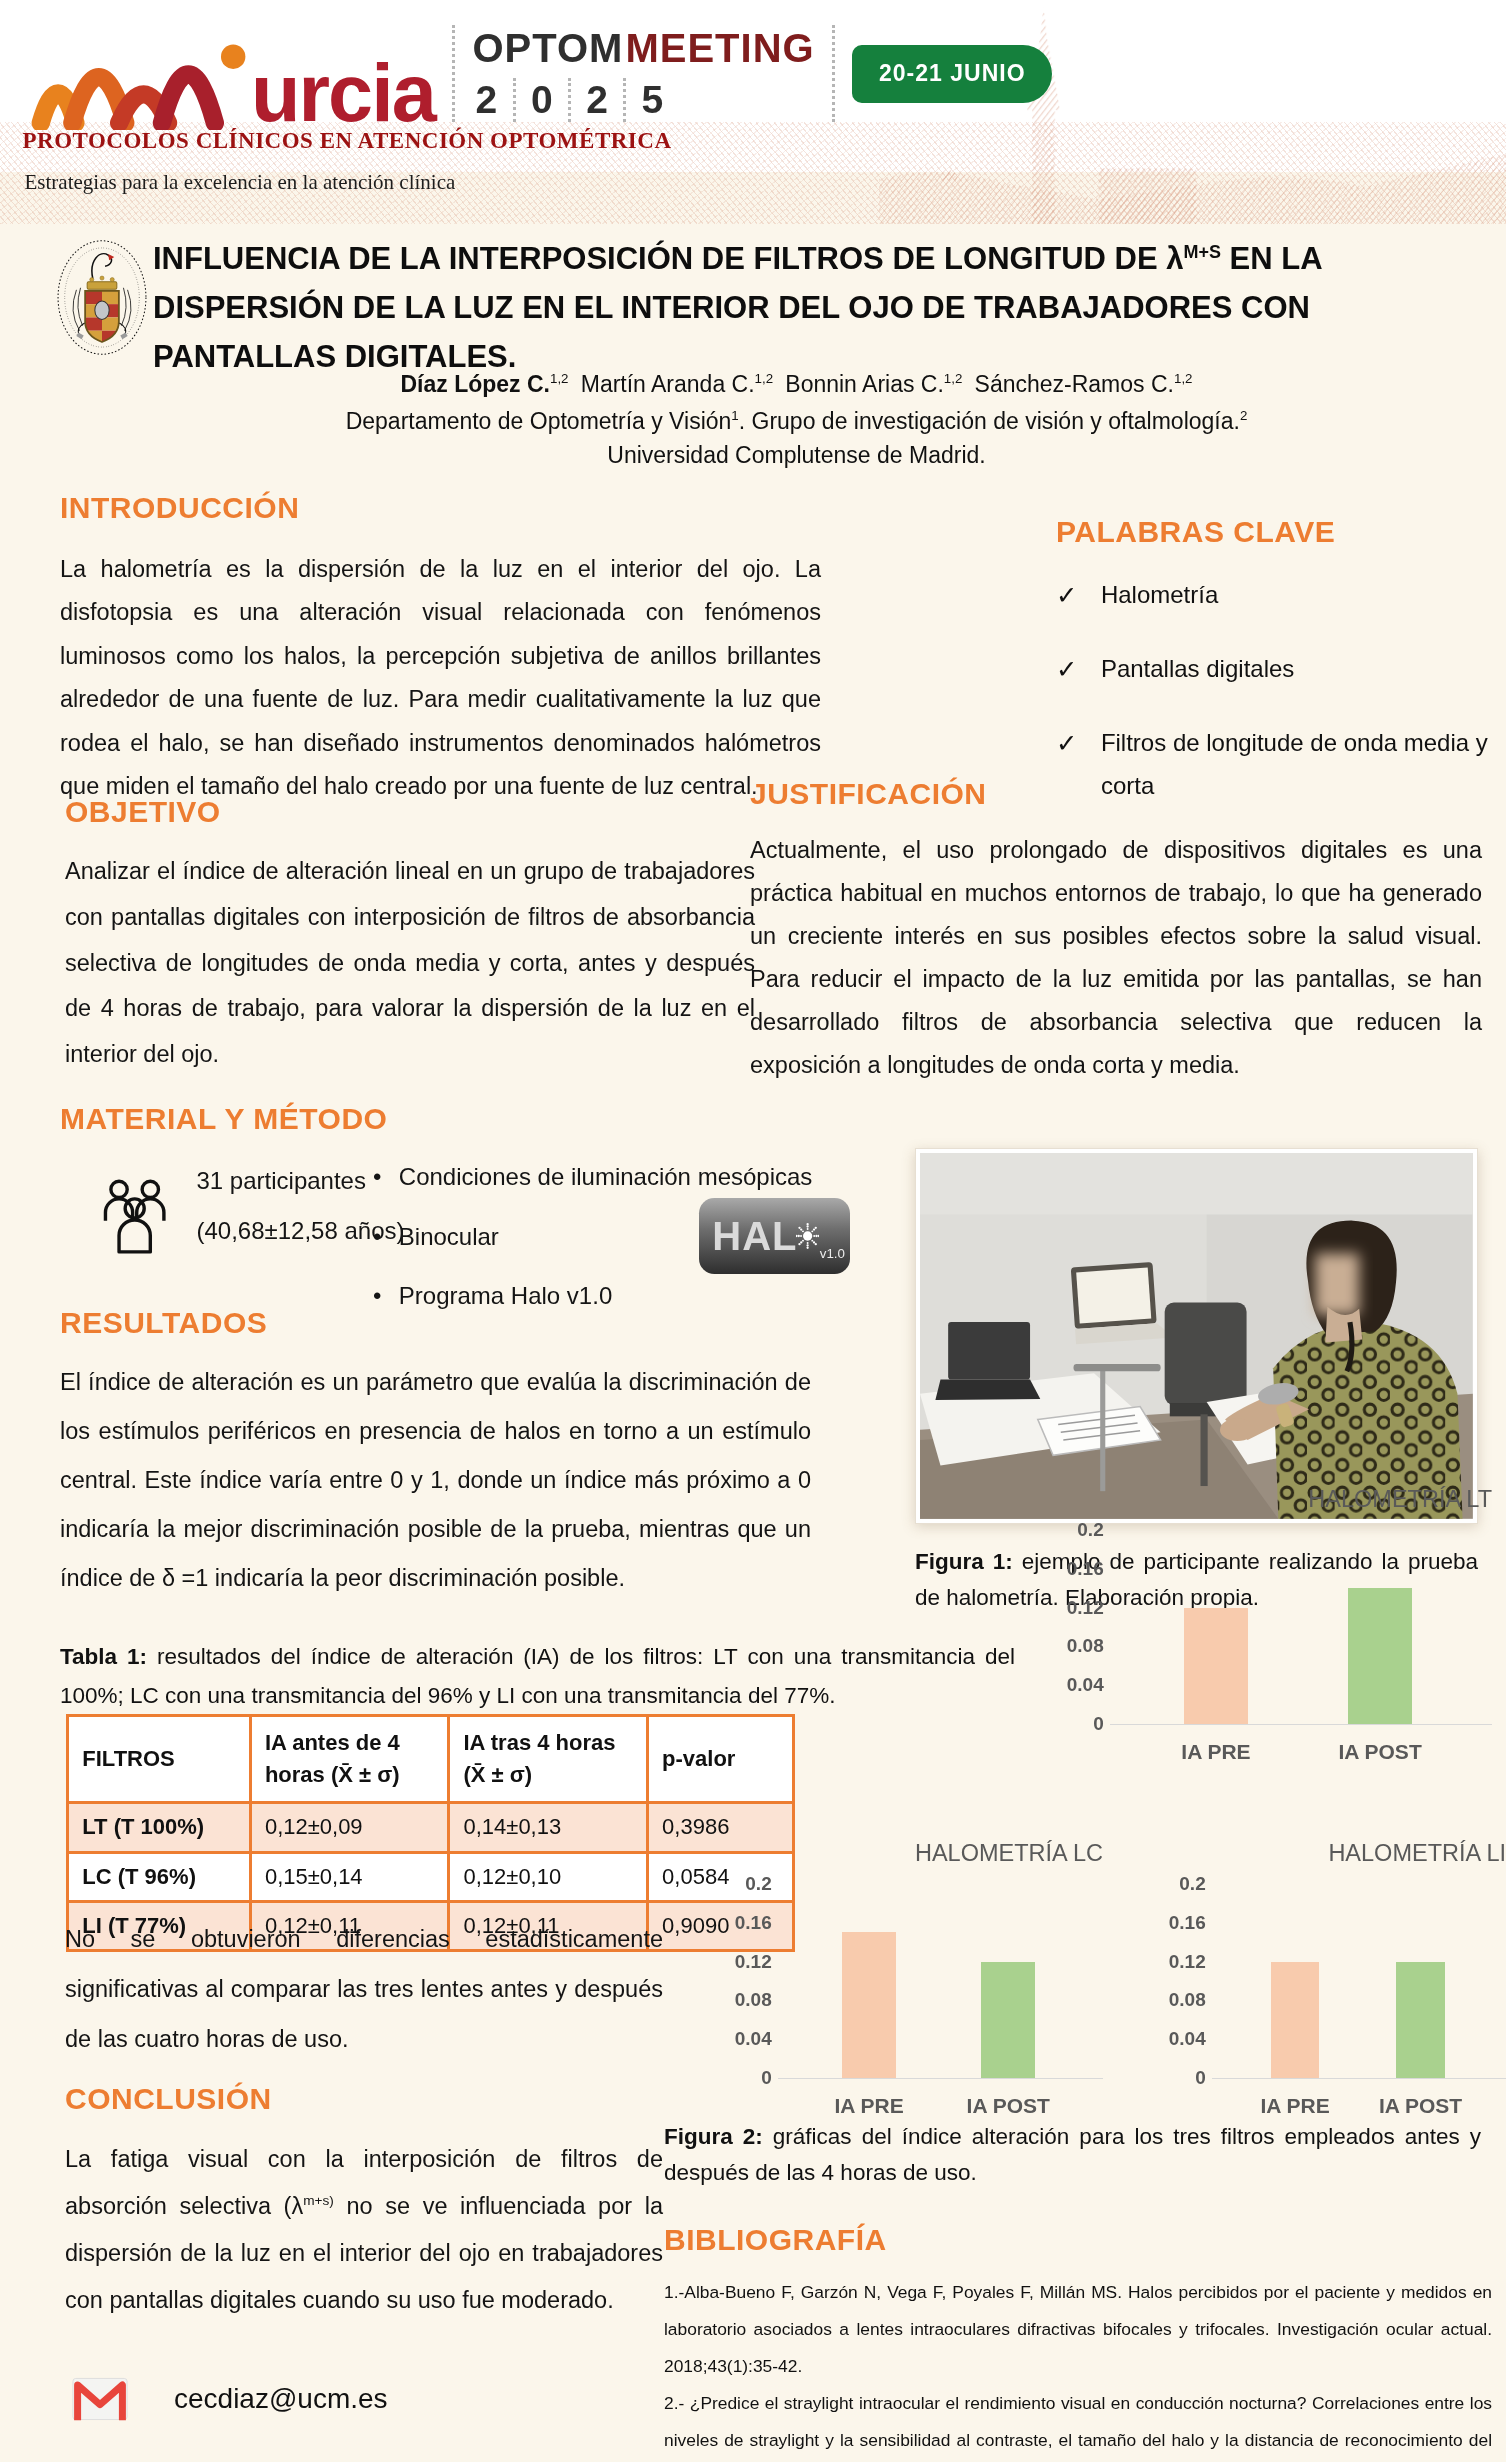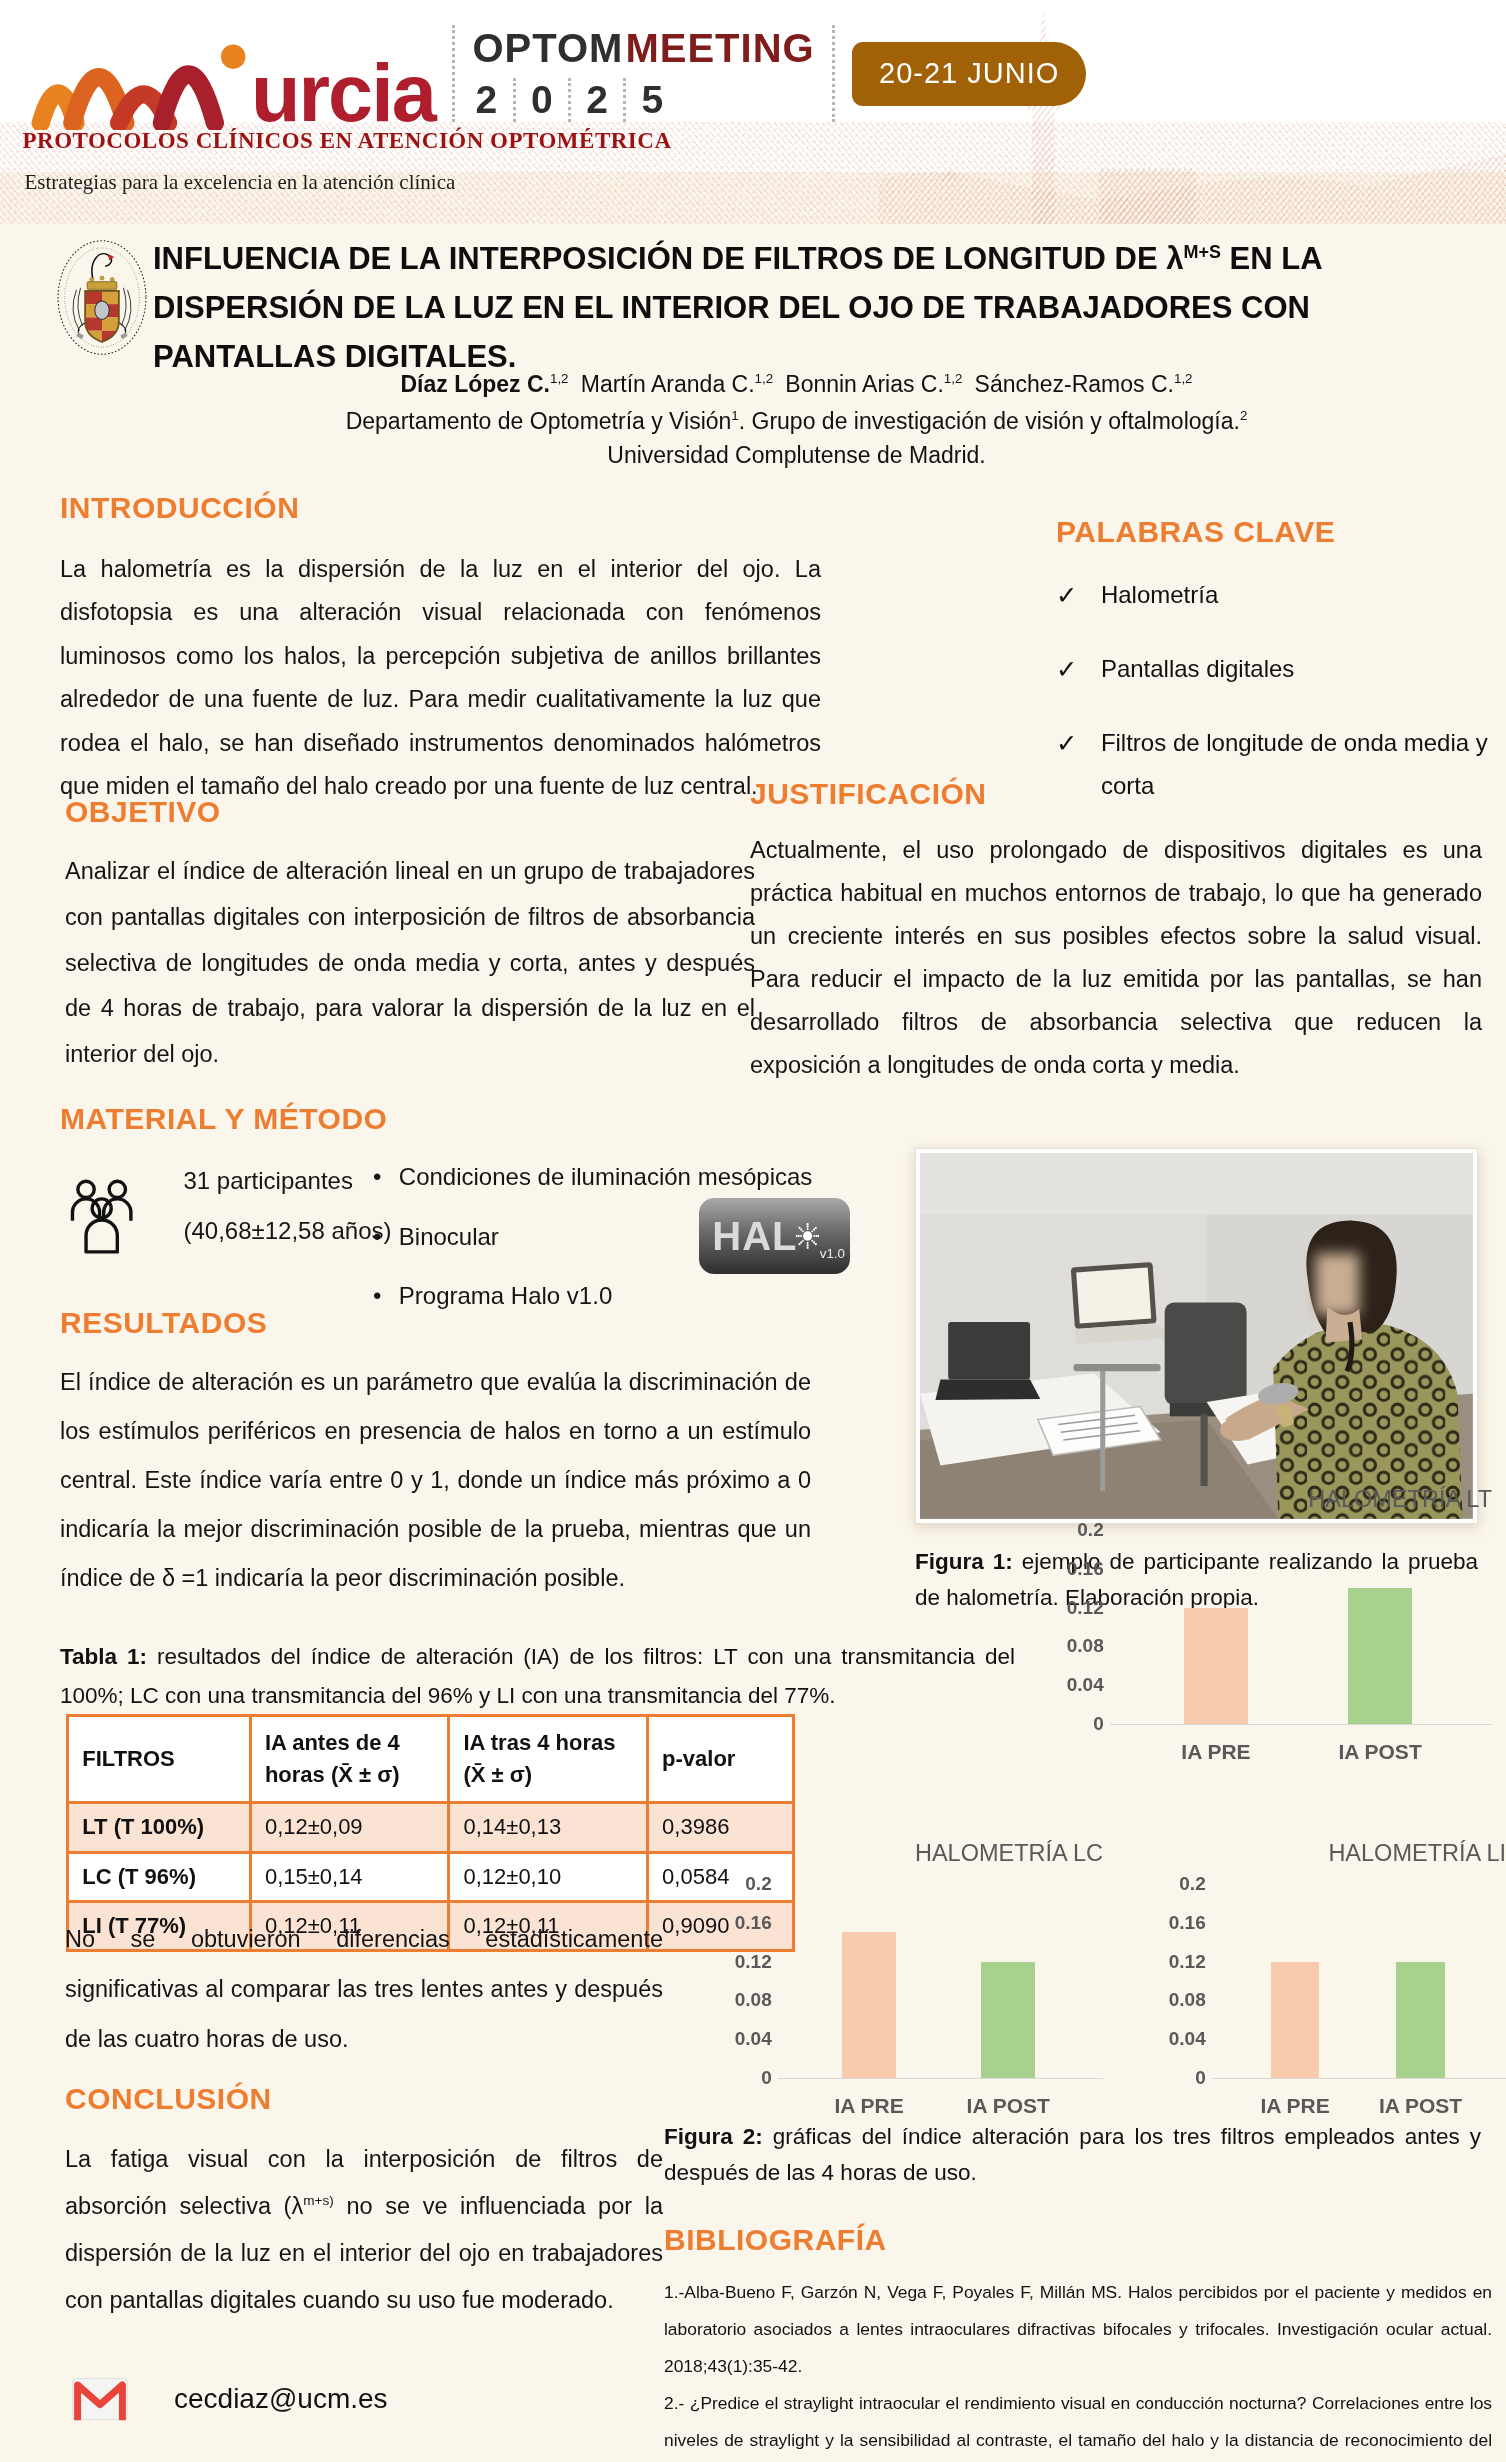--- a/index.html
+++ b/index.html
@@ -17,21 +17,21 @@
   .logo-row{position:absolute;left:28px;top:17.4px;height:113px;display:flex;align-items:flex-end;}
   .logo-word{font-weight:700;font-size:81px;line-height:.92;color:#AF1E2D;letter-spacing:-2px;margin-left:3.1px;}
   .vdots{width:0;height:97px;border-left:3.1px dotted #B5B5B5;margin:0 17.4px;align-self:center;}
   .optom-block{display:flex;flex-direction:column;justify-content:center;align-self:center;}
   .optom-l1{font-size:40px;font-weight:700;letter-spacing:1px;color:#2F2F2F;white-space:nowrap;}
   .optom-l1 .meeting{color:#7f1d1d;margin-left:2px;}
   .optom-l2{display:flex;margin-top:7.2px;font-size:39px;font-weight:600;color:#2F2F2F;}
   .optom-l2 span{padding:0 15.3px;border-right:3.1px dotted #B5B5B5;}
   .optom-l2 span:first-child{padding-left:3.1px;}
   .optom-l2 span:last-child{border-right:none;}
-  .date-badge{align-self:center;background:#a16207;color:#fff;font-size:29px;font-weight:400;
+  .date-badge{align-self:center;background:#15803d;color:#fff;font-size:23px;font-weight:700;
      letter-spacing:1px;padding:15.3px 26.6px;border-radius:11.2px 33px 33px 11.2px;white-space:nowrap;}
   .ev-title{position:absolute;left:22.5px;top:128px;font-family:"Liberation Serif",serif;font-weight:700;
      font-size:23px;color:#9C1212;letter-spacing:0.5px;}
   .ev-sub{position:absolute;left:24.5px;top:170px;font-family:"Liberation Serif",serif;
      font-size:21px;color:#1D1D1D;}
 
   
   .main-title{position:absolute;left:153px;top:235px;width:1287px;text-align:left;
      font-size:31px;font-weight:600;color:#0e0e0e;line-height:1.58;}
   .authors{position:absolute;left:153px;top:371px;width:1287px;text-align:center;font-size:23px;color:#111;}
@@ -199,21 +199,21 @@
     </div>
 
   <div class="abs sec-h" style="left:65px;top:795px;">OBJETIVO</div>
   <div class="abs para" style="left:65px;top:849px;width:690px;line-height:1.95;">Analizar el índice de alteración lineal en un grupo de trabajadores con pantallas digitales con interposición de filtros de absorbancia selectiva de longitudes de onda media y corta, antes y después de 4 horas de trabajo, para valorar la dispersión de la luz en el interior del ojo.</div>
 
   <div class="abs sec-h" style="left:750px;top:777px;">JUSTIFICACIÓN</div>
   <div class="abs para" style="left:750px;top:829px;width:732px;line-height:1.83;">Actualmente, el uso prolongado de dispositivos digitales es una práctica habitual en muchos entornos de trabajo, lo que ha generado un creciente interés en sus posibles efectos sobre la salud visual. Para reducir el impacto de la luz emitida por las pantallas, se han desarrollado filtros de absorbancia selectiva que reducen la exposición a longitudes de onda corta y media.</div>
 
   <div class="abs sec-h" style="left:60px;top:1102px;">MATERIAL Y MÉTODO</div>
 
-  <div class="abs mm-row" style="left:60px;top:1156px;width:623px;gap:20px;">
+  <div class="abs mm-row" style="left:93px;top:1156px;width:623px;">
     <svg width="82" height="87" viewBox="0 0 120 128" style="margin-top:13.3px;flex:none;">
       <g fill="none" stroke="#111" stroke-width="5" stroke-linejoin="round">
         <circle cx="38" cy="30" r="12"></circle>
         <path d="M18,76 v-12 a20,20 0 0 1 40,0 v12"></path>
         <circle cx="84" cy="30" r="12"></circle>
         <path d="M64,76 v-12 a20,20 0 0 1 40,0 v12"></path>
         <circle cx="61" cy="58" r="14"></circle>
         <path d="M38,122 v-24 a23,23 0 0 1 46,0 v24 z"></path>
       </g>
     </svg>

